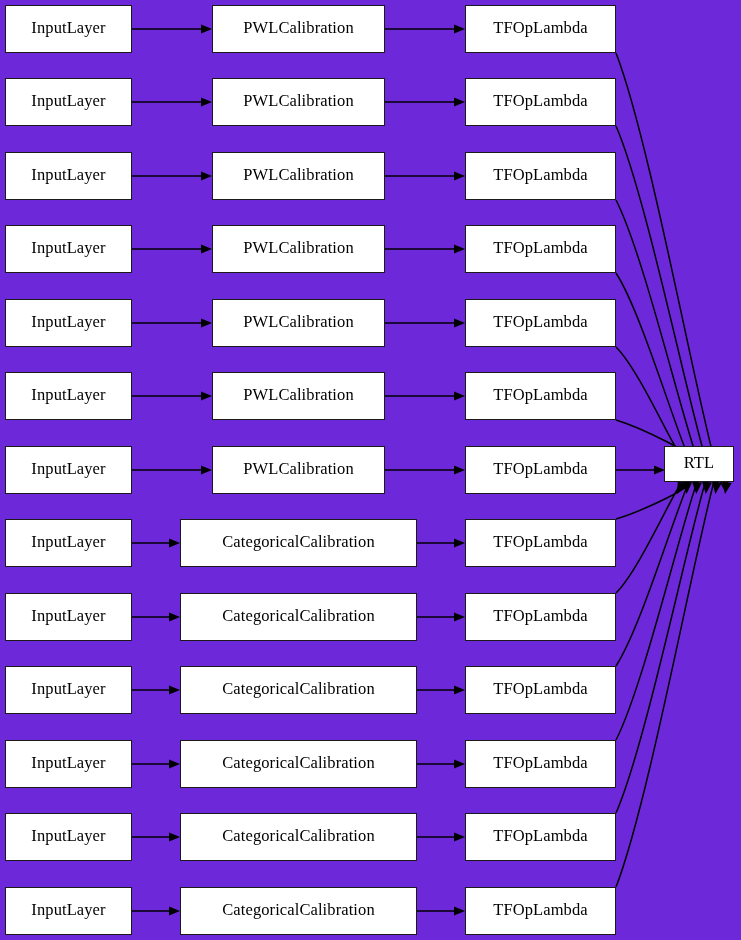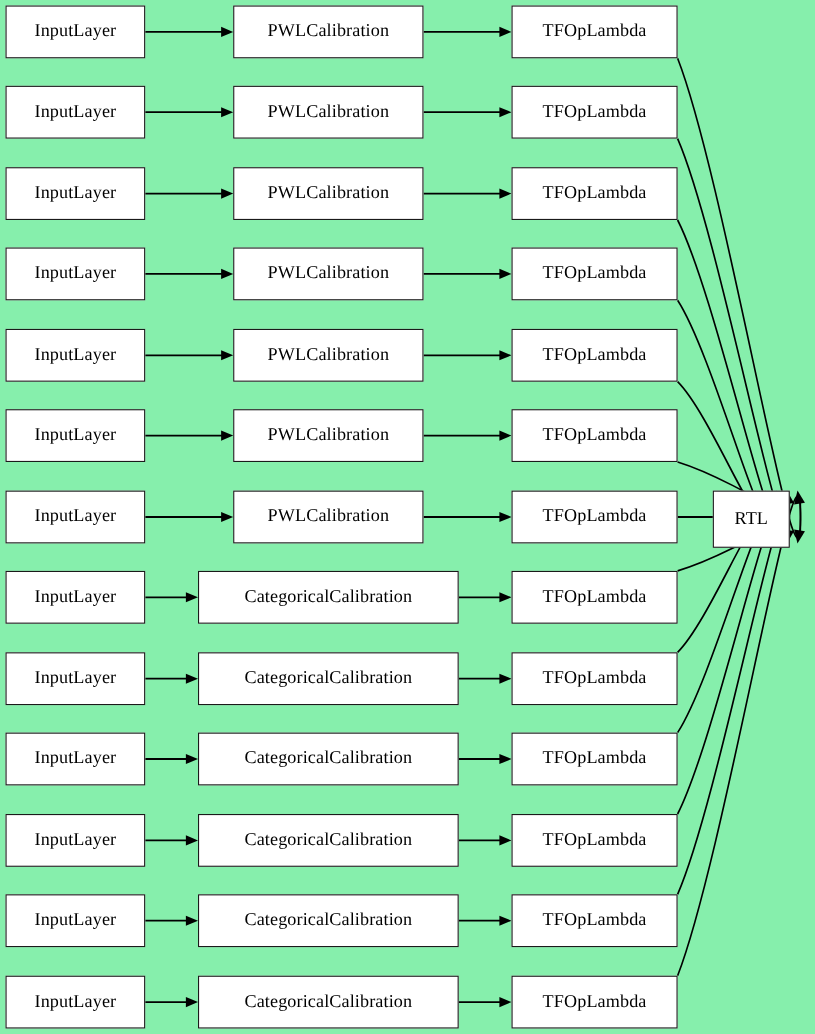--- a/index.html
+++ b/index.html
@@ -5,21 +5,21 @@
 <style>
   html, body {
     margin: 0;
     padding: 0;
     background: #ffffff;
   }
   #canvas {
     position: relative;
     width: 741px;
     height: 940px;
-    background: #86efac;
+    background: #6d28d9;
     font-family: "Liberation Serif", "DejaVu Serif", serif;
     overflow: hidden;
   }
   #edge-layer {
     position: absolute;
     left: 0;
     top: 0;
     width: 741px;
     height: 940px;
     pointer-events: none;
@@ -320,17 +320,17 @@
         <span class="node-label">InputLayer</span>
       </div>
       <div class="node" style="left: 180px; top: 887px; width: 237px; height: 48px;">
         <span class="node-label">CategoricalCalibration</span>
       </div>
       <div class="node" style="left: 465px; top: 887px; width: 151px; height: 48px;">
         <span class="node-label">TFOpLambda</span>
       </div>
     </div>
 
-  <div class="node" id="sink-node" style="left: 648px; top: 446px; width: 70px; height: 52px;">
+  <div class="node" id="sink-node" style="left: 664px; top: 446px; width: 70px; height: 36px;">
     <span class="node-label">RTL</span>
   </div>
 
 </div>
 
 </body></html>

